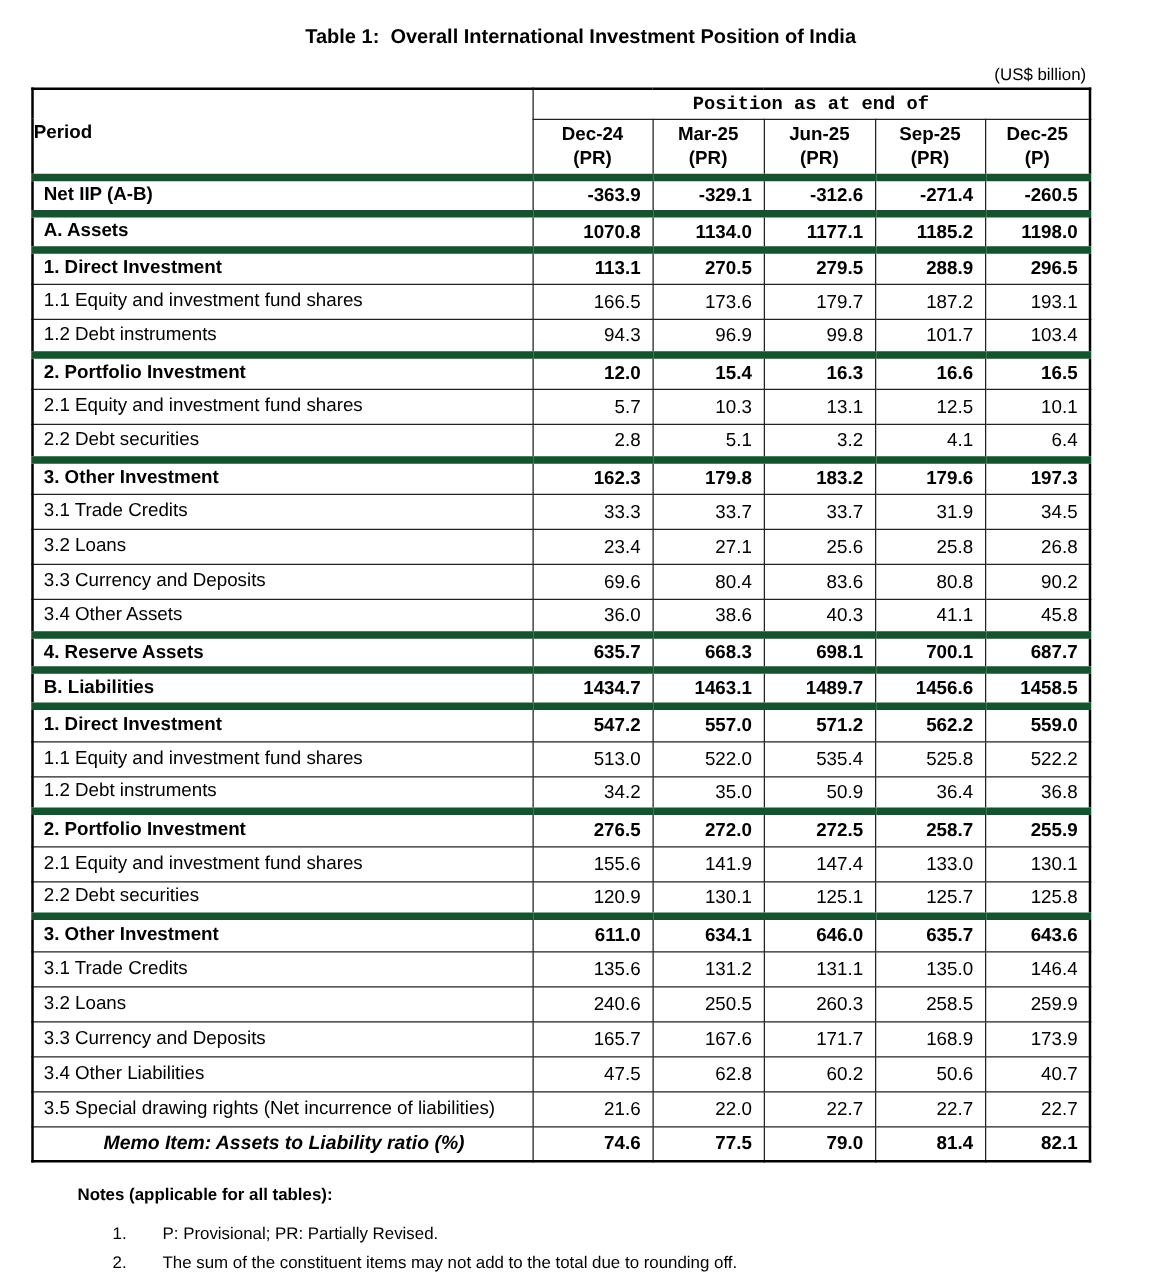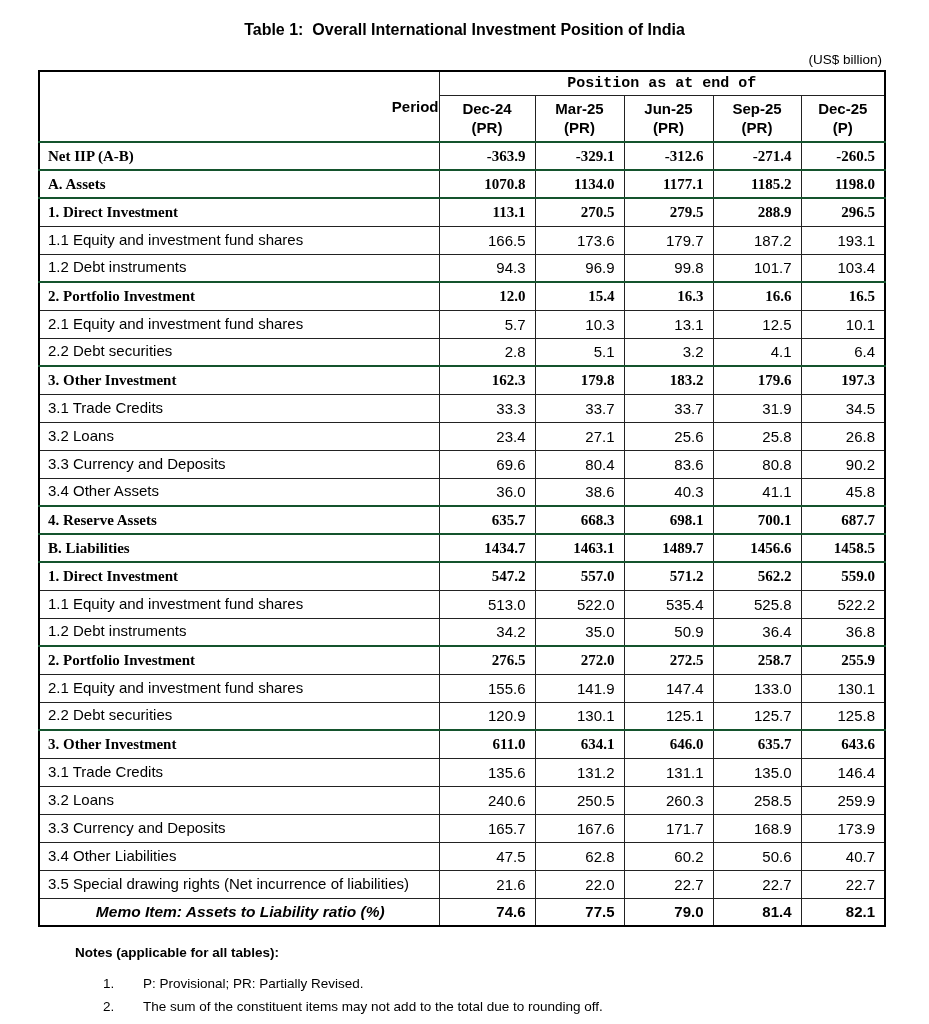--- a/index.html
+++ b/index.html
@@ -17,41 +17,41 @@
   }
   .doc-title {
     text-align: center;
     font-weight: bold;
     font-size: 16px;
     padding-top: 21px;
     white-space: pre;
   }
   .content {
     width: 846px;
-    margin-left: 38px;
+    margin-left: 25px;
   }
   .unit-note {
     text-align: right;
     font-size: 13.5px;
     margin: 13px 2px 3px 0;
   }
   table.iip {
     border-collapse: collapse;
     width: 846px;
     table-layout: fixed;
     border: 2px solid #000;
   }
   table.iip th, table.iip td {
     border: 1px solid #222;
     font-size: 15px;
     vertical-align: middle;
   }
   th.period-th {
     font-weight: bold;
-    text-align: right;
+    text-align: left;
   }
   th.pos-th {
     font-weight: bold;
     height: 24px;
     text-align: center;
     font-family: Liberation Mono, monospace;
   }
   th.col-th {
     font-weight: bold;
     height: 47px;
@@ -62,21 +62,21 @@
     text-align: left;
     padding: 2px 6px 2px 8px;
     line-height: 1.25;
   }
   td.num {
     text-align: right;
     padding: 2px 9px 2px 4px;
   }
   tr.data-row { height: 28px; }
   tr.bold td { font-weight: bold; }
-  tr.bold td { border-top: 2px solid #14532d; font-family: Liberation Serif, serif; }
+  tr.bold td { border-top: 6px solid #14532d; }
   tr.memo td { border-top: 1.5px solid #000; }
   tr.memo td.label { font-weight: bold; font-style: italic; font-size: 15.5px; text-align: center; }
   tr.memo td.num { font-weight: bold; }
   .notes {
     margin: 18px 0 0 37px;
     font-size: 13.5px;
   }
   .notes-heading {
     font-weight: bold;
     margin-bottom: 15px;

